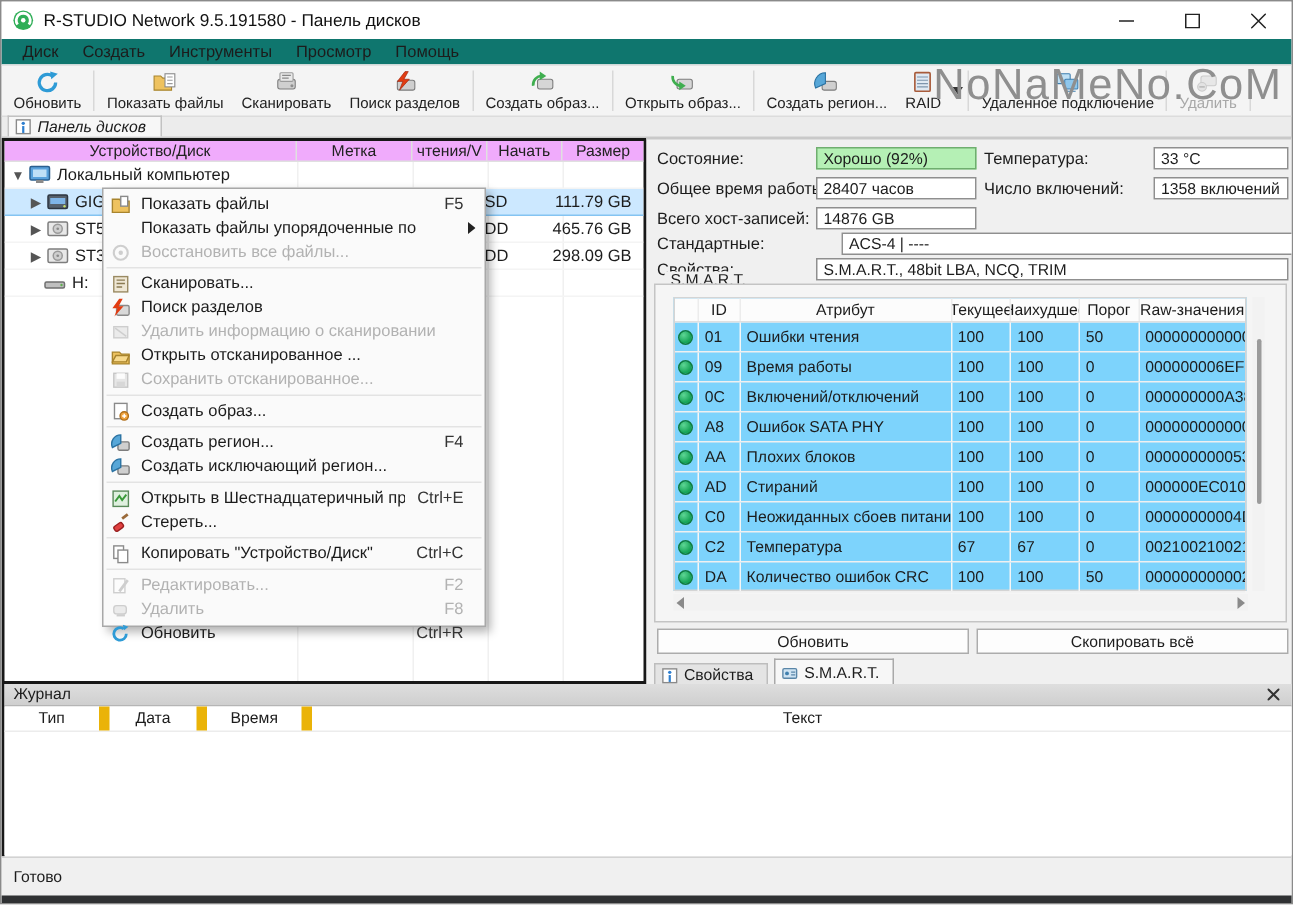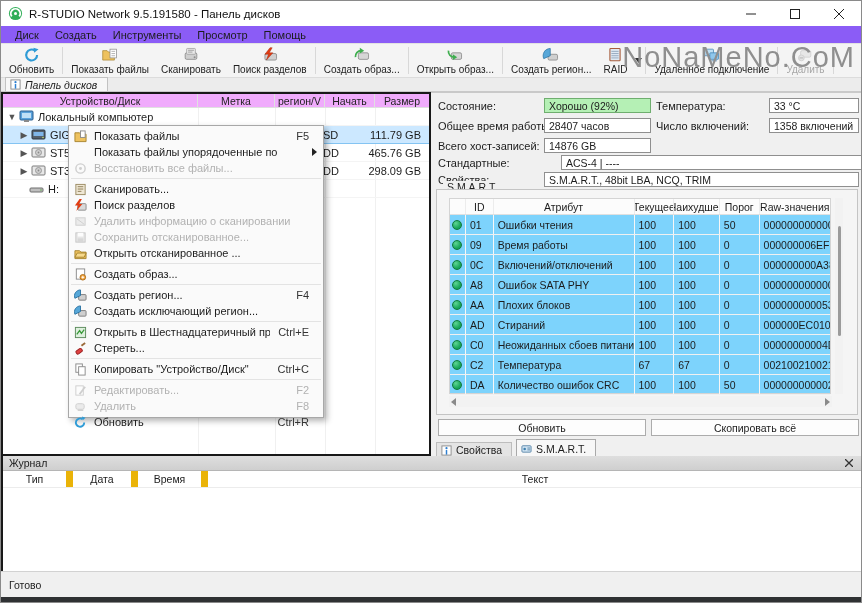--- a/index.html
+++ b/index.html
@@ -8,21 +8,21 @@
   #window { position:relative; width:862px; height:603px; background:#f0f0f0; border:1px solid #8a8a8a; overflow:hidden; }
 
   
   #titlebar { position:absolute; left:0; top:0; width:100%; height:25px; background:#ffffff; display:flex; align-items:center; padding-left:7px; }
   #app-icon { width:15px; height:15px; margin-right:6px; }
   #title-text { font-size:11.5px; color:#111; }
   #win-controls { position:absolute; right:0; top:0; height:25px; display:flex; }
   .wbtn { width:44px; height:25px; display:flex; align-items:center; justify-content:center; }
 
   
-  #menubar { position:absolute; left:0; top:25px; width:100%; height:17px; background:#8b5cf6; display:flex; align-items:center; gap:0; padding-left:6px; }
+  #menubar { position:absolute; left:0; top:25px; width:100%; height:17px; background:#0f766e; display:flex; align-items:center; gap:0; padding-left:6px; }
   .menu-item { padding:1px 8px; cursor:default; }
 
   
   #toolbar { position:absolute; left:0; top:42px; width:100%; height:35px; background:#f4f4f4; border-top:1px solid #e2e2e2; border-bottom:1px solid #dcdcdc; display:flex; align-items:stretch; padding:1px 2px; }
   .tbtn { display:flex; flex-direction:column; align-items:center; justify-content:flex-start; padding:1px 5px 0 5px; white-space:nowrap; font-size:10px; color:#222; border:1px solid transparent; }
   .tbtn svg { width:22px; height:18px; display:block; }
   .tbtn .tlabel { margin-top:1px; }
   .tbtn.disabled { color:#a8a8a8; }
   .tbtn.disabled svg { opacity:.45; }
   .tsep { width:1px; background:#d8d8d8; margin:2px 2px; }
@@ -252,21 +252,21 @@
       <span>Панель дисков</span>
     </div>
   </div>
 
   <div id="main">
 
     <div id="left-panel">
       <div id="dev-header">
         <span class="hc" style="width:195px">Устройство/Диск</span>
         <span class="hc" style="width:77px">Метка</span>
-        <span class="hc" style="width:50px">регион/V</span>
+        <span class="hc" style="width:50px">чтения/V</span>
         <span class="hc" style="width:50px">Начать</span>
         <span class="hc" style="width:54px; border-right:none">Размер</span>
       </div>
       <div class="colgrid" style="left:195px"></div>
       <div class="colgrid" style="left:272px"></div>
       <div class="colgrid" style="left:322px"></div>
       <div class="colgrid" style="left:372px"></div>
 
       <div class="trow">
         <span class="chev" style="margin-left:4px">▼</span>
@@ -374,38 +374,38 @@
         </div>
         <div class="mi disabled">
           <span class="mic">
               <svg viewBox="0 0 14 14">
                 <rect x="2" y="3" width="10" height="8" fill="#d9d9d9" stroke="#9a9a9a"></rect>
                 <line x1="3" y1="4" x2="11" y2="10" stroke="#9a9a9a"></line>
               </svg>
             </span>
           <span class="mlabel">Удалить информацию о сканировании</span>
         </div>
+        <div class="mi">
+          <span class="mic">
+              <svg viewBox="0 0 14 14">
+                <path d="M1 4 h5 l1.5 1.5 H13 v7 H1 z" fill="#eec25f" stroke="#a8842d"></path>
+                <path d="M1 11 l2.5 -4.5 H13 L11 11 z" fill="#f7d98c" stroke="#a8842d"></path>
+              </svg>
+            </span>
+          <span class="mlabel">Открыть отсканированное ...</span>
+        </div>
         <div class="mi disabled">
           <span class="mic">
               <svg viewBox="0 0 14 14">
                 <rect x="2" y="2" width="10" height="10" fill="#cfcfcf" stroke="#8a8a8a"></rect>
                 <rect x="4" y="2" width="6" height="4" fill="#fff"></rect>
                 <rect x="4" y="8" width="6" height="4" fill="#aeaeae"></rect>
               </svg>
             </span>
           <span class="mlabel">Сохранить отсканированное...</span>
-        </div>
-        <div class="mi">
-          <span class="mic">
-              <svg viewBox="0 0 14 14">
-                <path d="M1 4 h5 l1.5 1.5 H13 v7 H1 z" fill="#eec25f" stroke="#a8842d"></path>
-                <path d="M1 11 l2.5 -4.5 H13 L11 11 z" fill="#f7d98c" stroke="#a8842d"></path>
-              </svg>
-            </span>
-          <span class="mlabel">Открыть отсканированное ...</span>
         </div>
         <div class="msep"></div>
         <div class="mi">
           <span class="mic">
               <svg viewBox="0 0 14 14">
                 <rect x="2.5" y="1" width="9" height="11" fill="#fff" stroke="#8a8a8a"></rect>
                 <circle cx="9.5" cy="10" r="3" fill="#f0a23c" stroke="#b06f1a"></circle>
                 <line x1="8" y1="10" x2="11" y2="10" stroke="#fff"></line>
                 <line x1="9.5" y1="8.5" x2="9.5" y2="11.5" stroke="#fff"></line>
               </svg>

